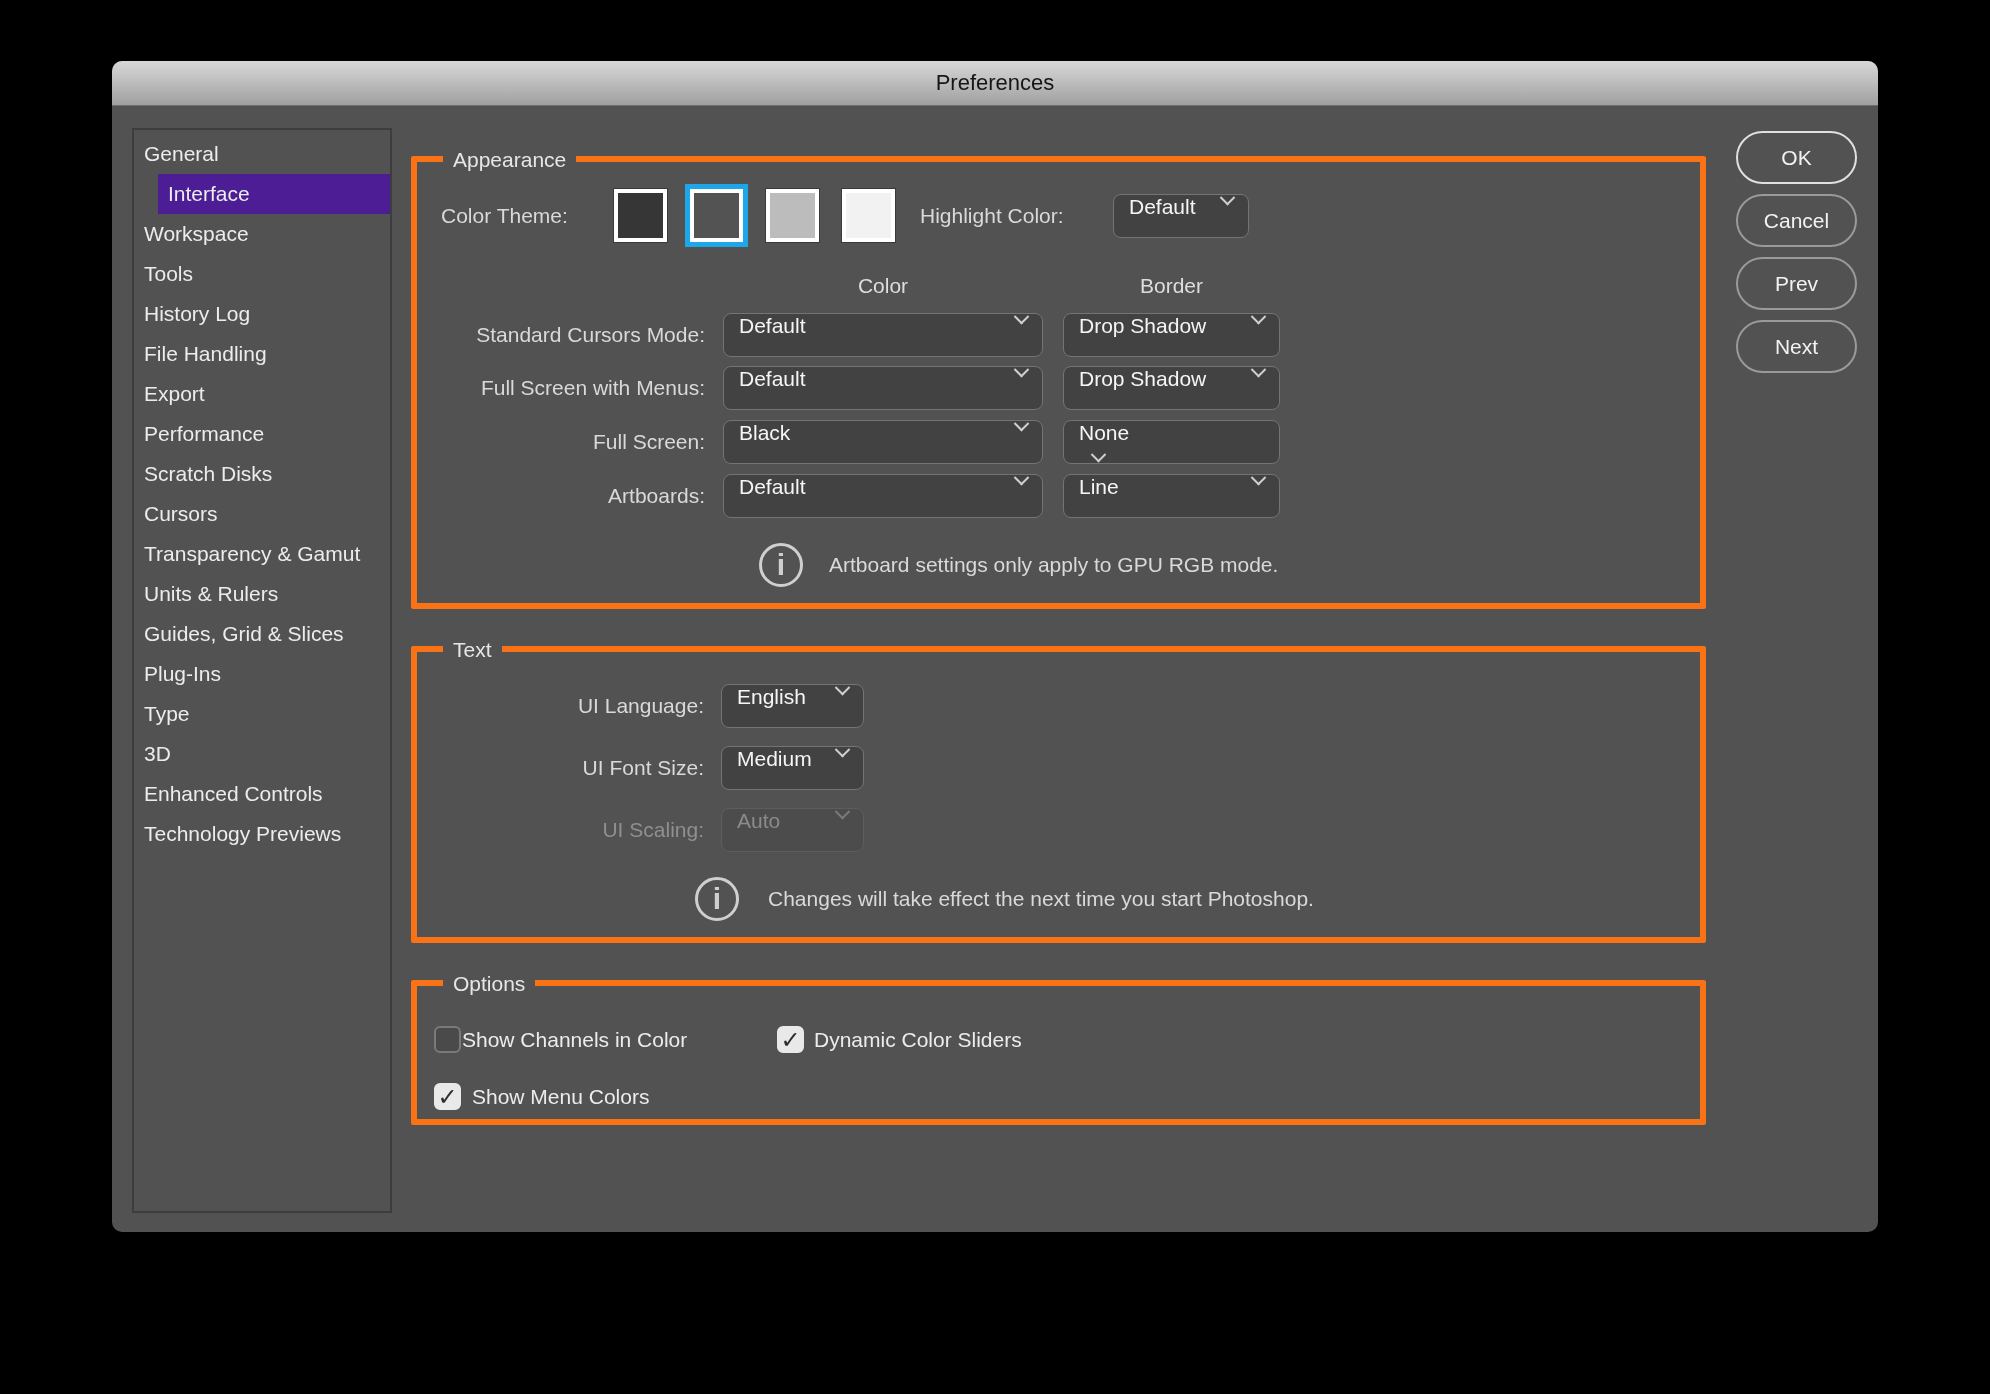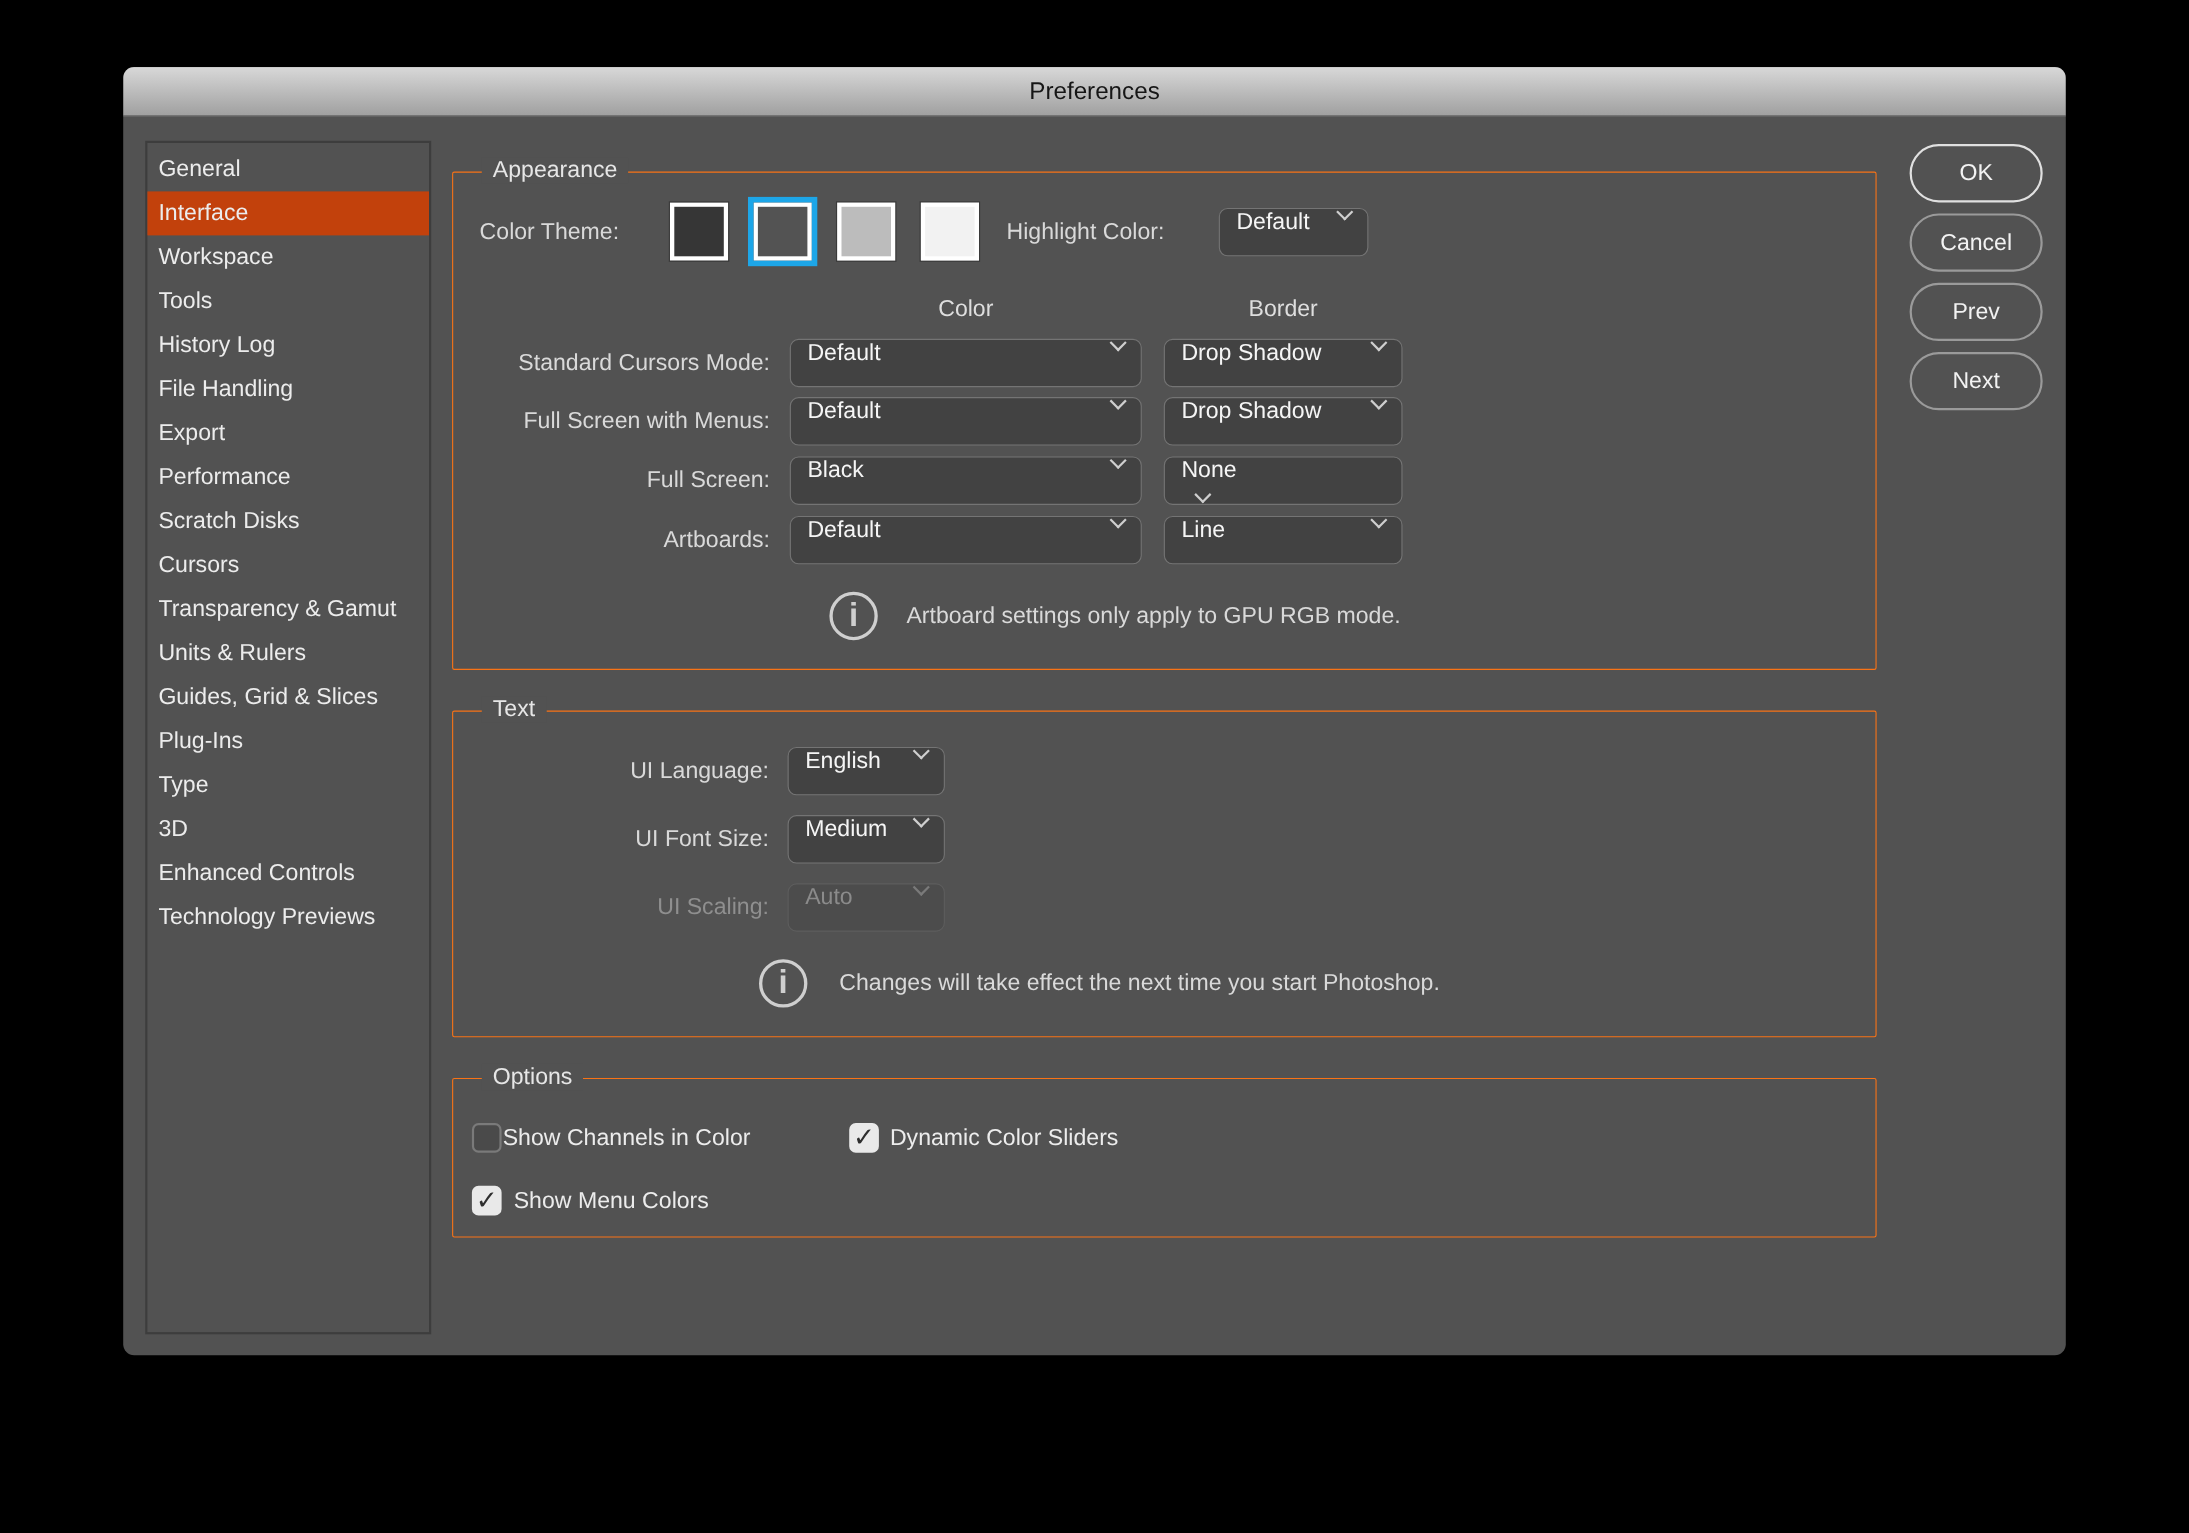--- a/index.html
+++ b/index.html
@@ -32,25 +32,25 @@
     border: 2px solid #3d3d3d;
     padding-top: 4px;
   }
   .side-item {
     height: 40px; line-height: 40px;
     padding-left: 10px;
     font-size: 21px; color: #ececec;
     white-space: nowrap;
     cursor: default;
   }
-  .side-item.selected { background: #c2410c; }
+  .side-item.selected { background: #4c1d95; margin-left: 24px; }
   
   .groupbox {
     position: absolute;
-    border: 1px solid #f97316;
+    border: 6px solid #f97316;
     border-radius: 2px;
   }
   .legend {
     position: absolute; top: -14px; left: 26px;
     background: #525252; padding: 0 10px;
     font-size: 21px; color: #e6e6e6;
   }
   .gb-appearance { left: 299px; top: 95px;  width: 1295px; height: 453px; }
   .gb-text       { left: 299px; top: 585px; width: 1295px; height: 297px; }
   .gb-options    { left: 299px; top: 919px; width: 1295px; height: 145px; }

